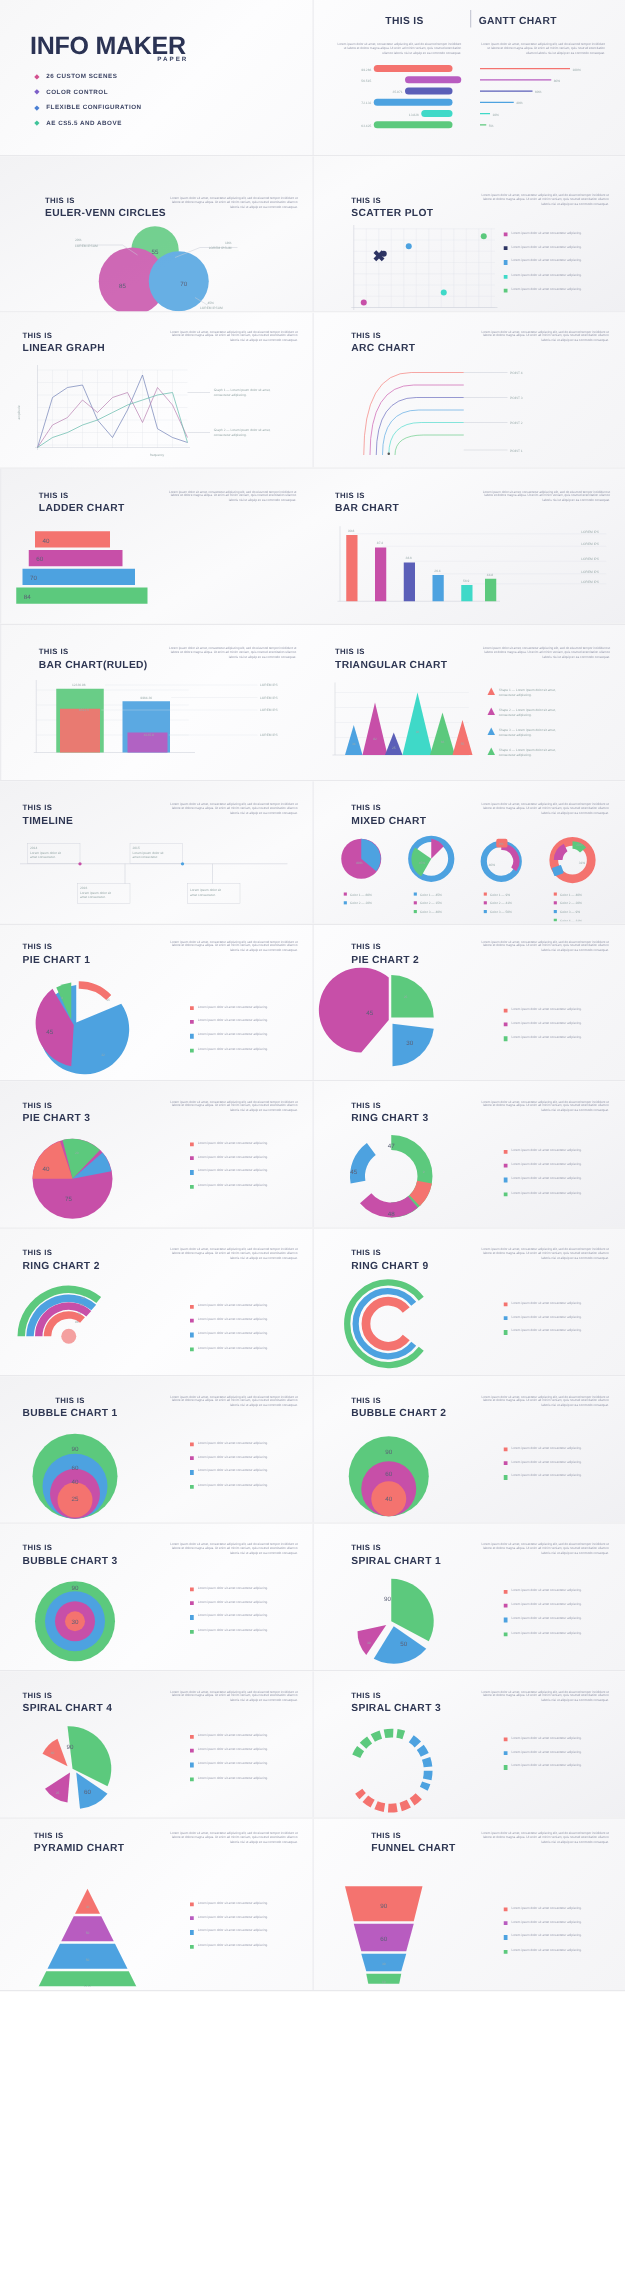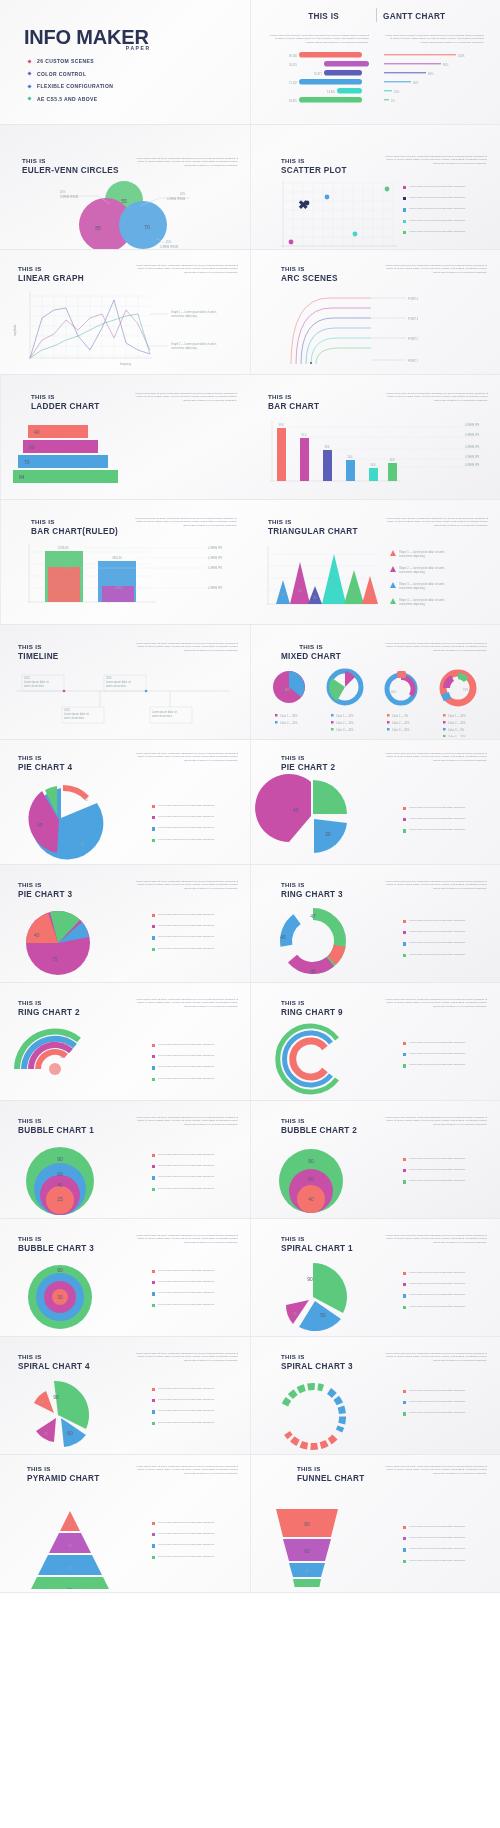--- a/index.html
+++ b/index.html
@@ -120,21 +120,21 @@
         <text class="tiny" x="143" y="44.5">10%</text>
         <line x1="133" y1="51.8" x2="138" y2="51.8" stroke="#5cc97d" stroke-width="1"></line>
         <text class="tiny" x="140" y="53.5">5%</text>
       </g>
     </svg>
   </div>
 </div>
 
 <div class="sheet alt" style="height:125px">
   <div class="half">
-    <div class="ttl" style="left:22px;top:32px;">
+    <div class="ttl" style="left:36px;top:32px;">
       <span class="l1">THIS IS</span>
       <span class="l2">EULER-VENN CIRCLES</span>
     </div>
     <div class="lorem" style="left:130px;top:32px;">Lorem ipsum dolor sit amet, consectetur adipiscing elit, sed do eiusmod tempor incididunt ut labore et dolore magna aliqua. Ut enim ad minim veniam, quis nostrud exercitation ullamco laboris nisi ut aliquip ex ea commodo consequat.</div>
     <svg width="250" height="70" style="position:absolute;left:0;top:55px">
       <g opacity=".85">
         <circle cx="124" cy="20" r="19" fill="#5cc97d"></circle>
         <circle cx="106" cy="45" r="27" fill="#c74fa8"></circle>
         <circle cx="143" cy="45" r="24" fill="#4da2e0"></circle>
       </g>
@@ -253,21 +253,21 @@
       <text class="tiny" x="171" y="25">Graph 1 — Lorem ipsum dolor sit amet,</text>
       <text class="tiny" x="171" y="28.5">consectetur adipiscing.</text>
       <line x1="150" y1="58" x2="168" y2="58" class="axis"></line>
       <text class="tiny" x="171" y="57">Graph 2 — Lorem ipsum dolor sit amet,</text>
       <text class="tiny" x="171" y="60.5">consectetur adipiscing.</text>
     </svg>
   </div>
   <div class="half rightcol">
     <div class="ttl" style="left:30px;top:15px;">
       <span class="l1">THIS IS</span>
-      <span class="l2">ARC SCENES</span>
+      <span class="l2">ARC CHART</span>
     </div>
     <div class="lorem" style="left:128px;top:14px;">Lorem ipsum dolor sit amet, consectetur adipiscing elit, sed do eiusmod tempor incididunt ut labore et dolore magna aliqua. Ut enim ad minim veniam, quis nostrud exercitation ullamco laboris nisi ut aliquip ex ea commodo consequat.</div>
     <svg width="250" height="90" style="position:absolute;left:0;top:34px">
       <path d="M40,80 Q40,14 78,14 L120,14" fill="none" stroke="#f4736f" stroke-width=".5"></path>
       <path d="M45,80 Q45,24 80,24 L120,24" fill="none" stroke="#c74fa8" stroke-width=".5"></path>
       <path d="M50,80 Q50,34 82,34 L120,34" fill="none" stroke="#5b5fb8" stroke-width=".5"></path>
       <path d="M55,80 Q55,44 84,44 L120,44" fill="none" stroke="#4da2e0" stroke-width=".5"></path>
       <path d="M60,80 Q60,54 86,54 L120,54" fill="none" stroke="#3fd9c8" stroke-width=".5"></path>
       <path d="M65,80 Q65,64 88,64 L120,64" fill="none" stroke="#5cc97d" stroke-width=".5"></path>
       <line x1="120" y1="14" x2="155" y2="14" class="axis"></line>
@@ -439,21 +439,21 @@
       <text class="tiny" x="64" y="44" fill="#5cc97d">2016</text>
       <text class="tiny" x="64" y="48">Lorem ipsum dolor sit</text>
       <text class="tiny" x="64" y="51.5">amet consectetur.</text>
       <line x1="170" y1="24" x2="170" y2="40" class="axis"></line>
       <rect x="150" y="40" width="42" height="16" fill="none" stroke="#c9ccd6" stroke-width=".3"></rect>
       <text class="tiny" x="152" y="46">Lorem ipsum dolor sit</text>
       <text class="tiny" x="152" y="50">amet consectetur.</text>
     </svg>
   </div>
   <div class="half rightcol">
-    <div class="ttl" style="left:30px;top:18px;text-align:center;">
+    <div class="ttl" style="left:30px;top:18px;">
       <span class="l1">THIS IS</span>
       <span class="l2">MIXED CHART</span>
     </div>
     <div class="lorem" style="left:128px;top:17px;">Lorem ipsum dolor sit amet, consectetur adipiscing elit, sed do eiusmod tempor incididunt ut labore et dolore magna aliqua. Ut enim ad minim veniam, quis nostrud exercitation ullamco laboris nisi ut aliquip ex ea commodo consequat.</div>
     <svg width="250" height="70" style="position:absolute;left:0;top:42px">
       <g>
         <circle cx="38" cy="20" r="16" fill="#c74fa8"></circle>
         <path d="M38,20 L38,4 A16,16 0 0,1 50,30 Z" fill="#4da2e0"></path>
         <text class="tiny" x="34" y="24" fill="#fff">80%</text>
       </g>
@@ -505,21 +505,21 @@
           <text class="tiny" x="197" y="70.5">Color 4 — 31%</text>
       </g>
     </svg>
   </div>
 </div>
 
 <div class="sheet" style="height:125px">
   <div class="half">
     <div class="ttl" style="left:18px;top:14px;">
       <span class="l1">THIS IS</span>
-      <span class="l2">PIE CHART 4</span>
+      <span class="l2">PIE CHART 1</span>
     </div>
     <div class="lorem" style="left:130px;top:12px;">Lorem ipsum dolor sit amet, consectetur adipiscing elit, sed do eiusmod tempor incididunt ut labore et dolore magna aliqua. Ut enim ad minim veniam, quis nostrud exercitation ullamco laboris nisi ut aliquip ex ea commodo consequat.</div>
     <svg width="250" height="88" style="position:absolute;left:0;top:36px">
       <g transform="translate(63,45)">
         <path d="M0,-36 A36,36 0 0,1 26,-25 L22,-21 A30,30 0 0,0 0,-30 Z" fill="#f4736f"></path>
         <path d="M30,-20 A36,36 0 1,1 -6,-35 L-6,-5 Z" fill="#4da2e0" transform="translate(4,2)"></path>
         <path d="M-4,-33 A34,34 0 0,0 -16,-29 L-4,-3 Z" fill="#5cc97d" transform="translate(-2,-2)"></path>
         <path d="M-18,-30 A35,35 0 0,0 -3,32 L-1,-1 Z" fill="#c74fa8" transform="translate(-3,0)"></path>
         <text class="vlabel" x="-26" y="6">45</text>
         <text class="tiny" x="-14" y="-22">8</text>
@@ -719,21 +719,21 @@
       <div class="lg-item">
           <span class="lg-sq" style="background:#5cc97d"></span>
           <span class="lg-tx">Lorem ipsum dolor sit amet consectetur adipiscing.</span>
         </div>
     </div>
   </div>
 </div>
 
 <div class="sheet alt" style="height:118px">
   <div class="half">
-    <div class="ttl" style="left:18px;top:16px;">
+    <div class="ttl" style="left:18px;top:16px;text-align:center;">
       <span class="l1">THIS IS</span>
       <span class="l2">BUBBLE CHART 1</span>
     </div>
     <div class="lorem" style="left:130px;top:15px;">Lorem ipsum dolor sit amet, consectetur adipiscing elit, sed do eiusmod tempor incididunt ut labore et dolore magna aliqua. Ut enim ad minim veniam, quis nostrud exercitation ullamco laboris nisi ut aliquip ex ea commodo consequat.</div>
     <svg width="250" height="82" style="position:absolute;left:0;top:36px">
       <g transform="translate(60,44)">
         <circle cx="0" cy="0" r="34" fill="#5cc97d"></circle>
         <circle cx="0" cy="8" r="26" fill="#4da2e0"></circle>
         <circle cx="0" cy="14" r="20" fill="#c74fa8"></circle>
         <circle cx="0" cy="19" r="14" fill="#f4736f"></circle>

